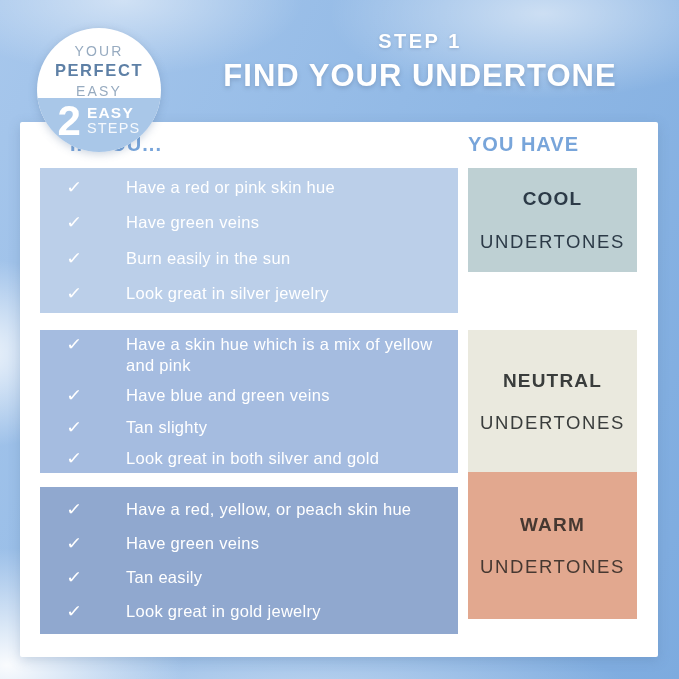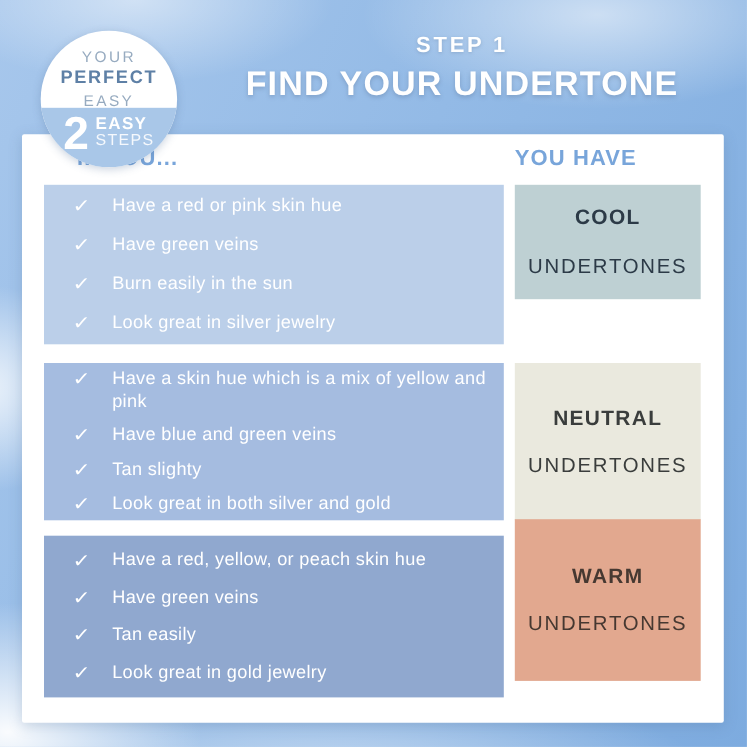--- a/index.html
+++ b/index.html
@@ -49,21 +49,21 @@
   
   .listbox{position:absolute;left:40px;width:418px;box-sizing:border-box;
     display:flex;flex-direction:column;justify-content:center;
     padding:10px 14px 10px 26px;}
   .row1 .listbox{top:168px;height:145px;gap:14px;}
   .row2 .listbox{top:330px;height:143px;gap:10px;}
   .row3 .listbox{top:487px;height:147px;gap:13px;}
   .item{display:flex;align-items:flex-start;color:#ffffff;}
   .check{flex:0 0 24px;font-size:17px;line-height:1.25;margin-right:12px;
     transform:scaleX(1.15);transform-origin:left center;}
-  .item-text{font-size:16.5px;letter-spacing:.3px;line-height:1.25;}
+  .item-text{font-size:16.5px;letter-spacing:.3px;line-height:1.25;margin-left:24px;}
   .result{position:absolute;left:468px;width:169px;
     display:flex;flex-direction:column;align-items:center;justify-content:center;text-align:center;}
   .row1 .result{top:168px;height:104px;}
   .row2 .result{top:330px;height:143px;text-align:right;}
   .row3 .result{top:472px;height:147px;}
   .result-word{font-size:19px;font-weight:bold;letter-spacing:1.2px;line-height:1.25;}
   .result-label{font-size:18.5px;font-weight:normal;letter-spacing:1.6px;margin-top:20px;line-height:1.2;}
 </style>
 </head>
 <body>

